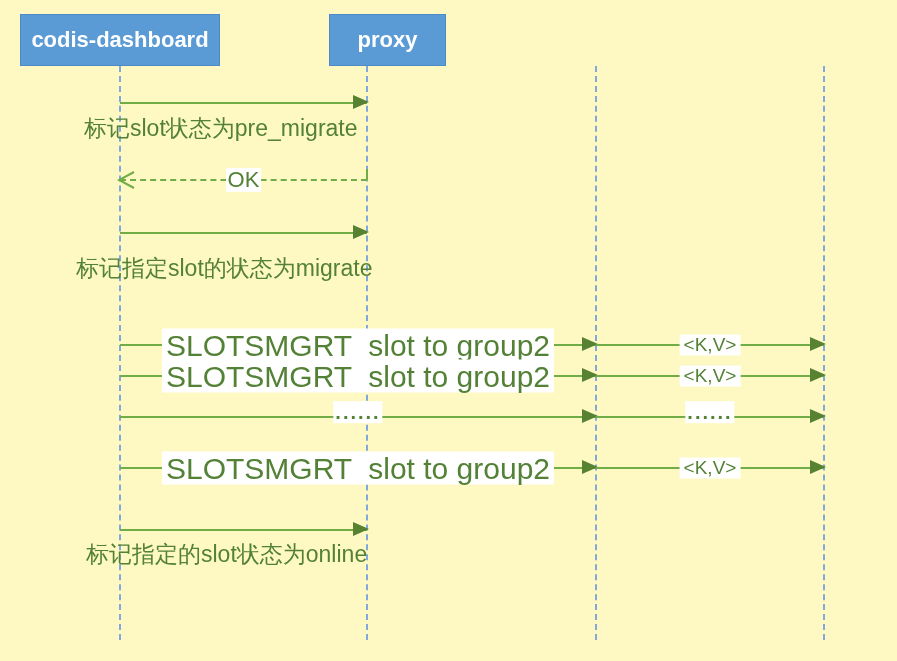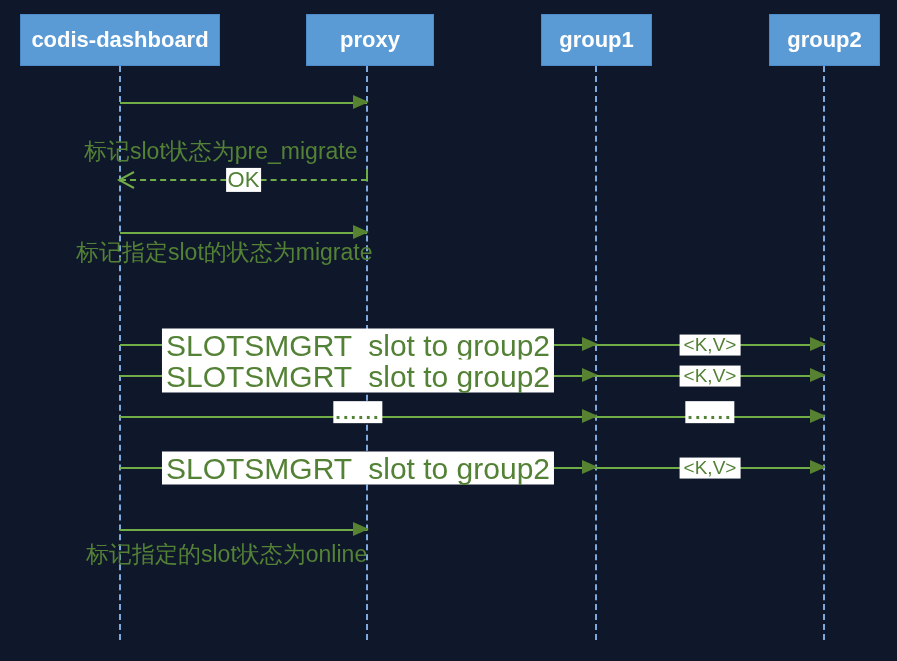--- a/index.html
+++ b/index.html
@@ -5,32 +5,32 @@
   :root{
     --blue:#5B9BD5;
     --blue-border:#4E8AC8;
     --lifeline:#7FA9DC;
     --g:#70AD47;
     --gd:#568232;
     --gt:#538135;
   }
   *{margin:0;padding:0;box-sizing:border-box;}
   body{background:#ffffff;font-family:"Liberation Sans","DejaVu Sans",sans-serif;}
-  .canvas{position:relative;width:897px;height:661px;background:#0f172a;overflow:hidden;text-decoration:underline;}
+  .canvas{position:relative;width:897px;height:661px;background:#fef9c3;overflow:hidden;text-decoration:underline;}
 
   
   .actor{
     position:absolute;top:14px;height:52px;
     background:var(--blue);border:1px solid var(--blue-border);
     color:#ffffff;font-weight:bold;font-size:22px;
     display:flex;align-items:center;justify-content:center;
     text-align:center;
   }
   .actor.a1{left:20px;width:200px;}
-  .actor.a2{left:306px;width:128px;}
+  .actor.a2{left:329px;width:117px;}
   .actor.a3{left:541px;width:111px;}
   .actor.a4{left:769px;width:111px;}
 
   
   .lifeline{
     position:absolute;top:66px;height:574px;width:0;
     border-left:2px dashed var(--lifeline);
   }
   .lifeline.l1{left:119px;}
   .lifeline.l2{left:366px;}
@@ -66,52 +66,46 @@
 <body>
 
 <div class="canvas">
 
   <div class="actor a1">
     <span>codis-dashboard</span>
   </div>
   <div class="actor a2">
     <span>proxy</span>
   </div>
-  <div class="actor a3">
-    <span>group1</span>
-  </div>
-  <div class="actor a4">
-    <span>group2</span>
-  </div>
 
   <div class="lifeline l1"></div>
   <div class="lifeline l2"></div>
   <div class="lifeline l3"></div>
   <div class="lifeline l4"></div>
 
   <div class="msg" style="left:120px;width:247px;top:103px;">
     <div class="mline"></div>
     <div class="head-right"></div>
   </div>
-  <div class="blabel" style="left:84px;top:116px;margin-top:23px;">标记slot状态为pre_migrate</div>
+  <div class="blabel" style="left:84px;top:116px;">标记slot状态为pre_migrate</div>
 
   <div class="msg" style="left:120px;width:247px;top:180px;">
     <div class="mline dashed"></div>
     <svg class="head-open-left" viewBox="0 0 20 20">
       <polyline points="17,2 2,10 17,18" fill="none" stroke="#70AD47" stroke-width="2"></polyline>
     </svg>
     <div class="elbow"></div>
     <span class="ilabel ok">OK</span>
   </div>
 
   <div class="msg" style="left:120px;width:247px;top:233px;">
     <div class="mline"></div>
     <div class="head-right"></div>
   </div>
-  <div class="blabel" style="left:76px;top:240px;">标记指定slot的状态为migrate</div>
+  <div class="blabel" style="left:76px;top:256px;">标记指定slot的状态为migrate</div>
 
   <div class="msg" style="left:120px;width:476px;top:345px;">
     <div class="mline"></div>
     <div class="head-right"></div>
     <span class="ilabel">SLOTSMGRT  slot to group2</span>
   </div>
   <div class="msg" style="left:596px;width:228px;top:345px;">
     <div class="mline"></div>
     <div class="head-right"></div>
     <span class="ilabel small">&lt;K,V&gt;</span>

